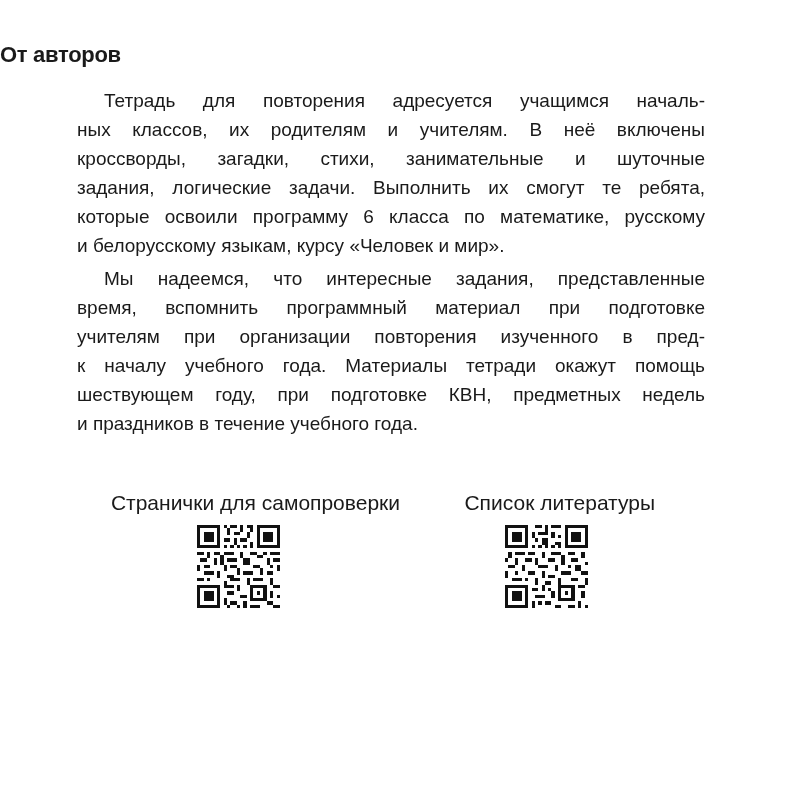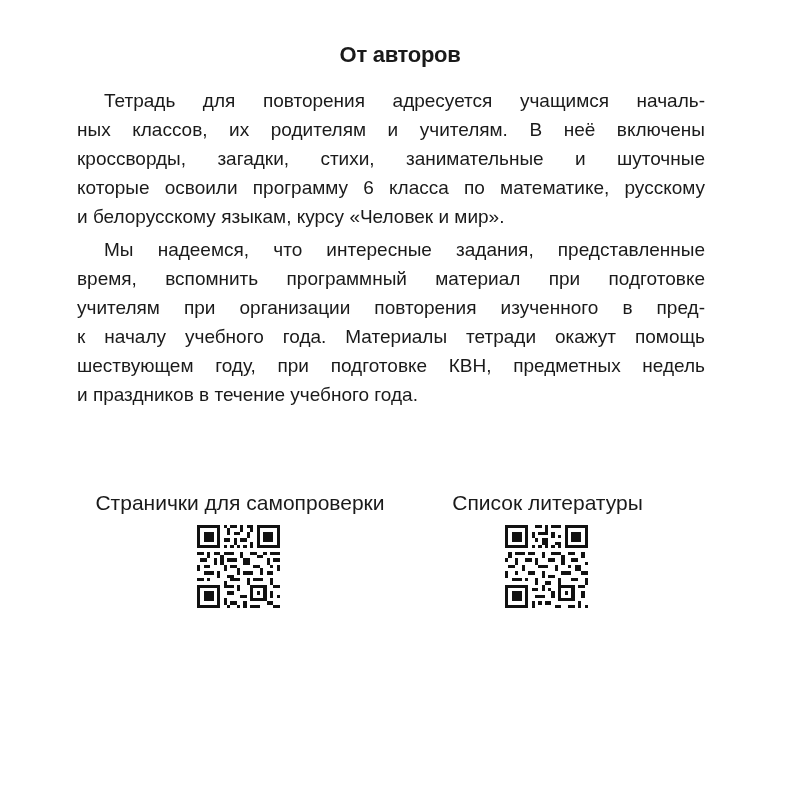--- a/index.html
+++ b/index.html
@@ -13,21 +13,21 @@
       position: relative;
       overflow: hidden;
       font-family: "Liberation Sans", "DejaVu Sans", sans-serif;
       color: #1a1a1a;
     }
     .page-title {
       position: absolute;
       top: 40px;
       left: 0;
       width: 800px;
-      text-align: center;
+      text-align: left;
       font-size: 22px;
       font-weight: bold;
       letter-spacing: -0.3px;
       line-height: 30px;
     }
     .body-text {
       position: absolute;
       left: 73px;
       top: 82px;
       width: 636px;
@@ -54,21 +54,21 @@
     .qr-section {
       position: absolute;
       top: 488px;
       left: 0;
       width: 800px;
       height: 130px;
     }
     .qr-block {
       position: absolute;
       top: 0;
-      text-align: center;
+      text-align: right;
     }
     .qr-block.self-check { left: 80px; width: 320px; }
     .qr-block.literature { left: 440px; width: 215px; }
     .qr-label {
       font-size: 21px;
       line-height: 30px;
       white-space: nowrap;
     }
     .qr-code {
       position: absolute;
@@ -83,20 +83,21 @@
 <body>
 
 <div>
   <div class="page-title">От авторов</div>
 
   <div class="body-text">
     <div class="para">
       <span class="line" style="padding-left:27px">Тетрадь для повторения адресуется учащимся началь-</span>
       <span class="line">ных классов, их родителям и учителям. В неё включены</span>
       <span class="line">кроссворды, загадки, стихи, занимательные и шуточные</span>
+      <span class="line">задания, логические задачи. Выполнить их смогут те ребята,</span>
       <span class="line">которые освоили программу 6 класса по математике, русскому</span>
       <span class="line last">и белорусскому языкам, курсу «Человек и мир».</span>
     </div>
     <div class="para">
       <span class="line" style="padding-left:27px">Мы надеемся, что интересные задания, представленные</span>
       <span class="line">время, вспомнить программный материал при подготовке</span>
       <span class="line">учителям при организации повторения изученного в пред-</span>
       <span class="line">к началу учебного года. Материалы тетради окажут помощь</span>
       <span class="line">шествующем году, при подготовке КВН, предметных недель</span>
       <span class="line last">и праздников в течение учебного года.</span>

